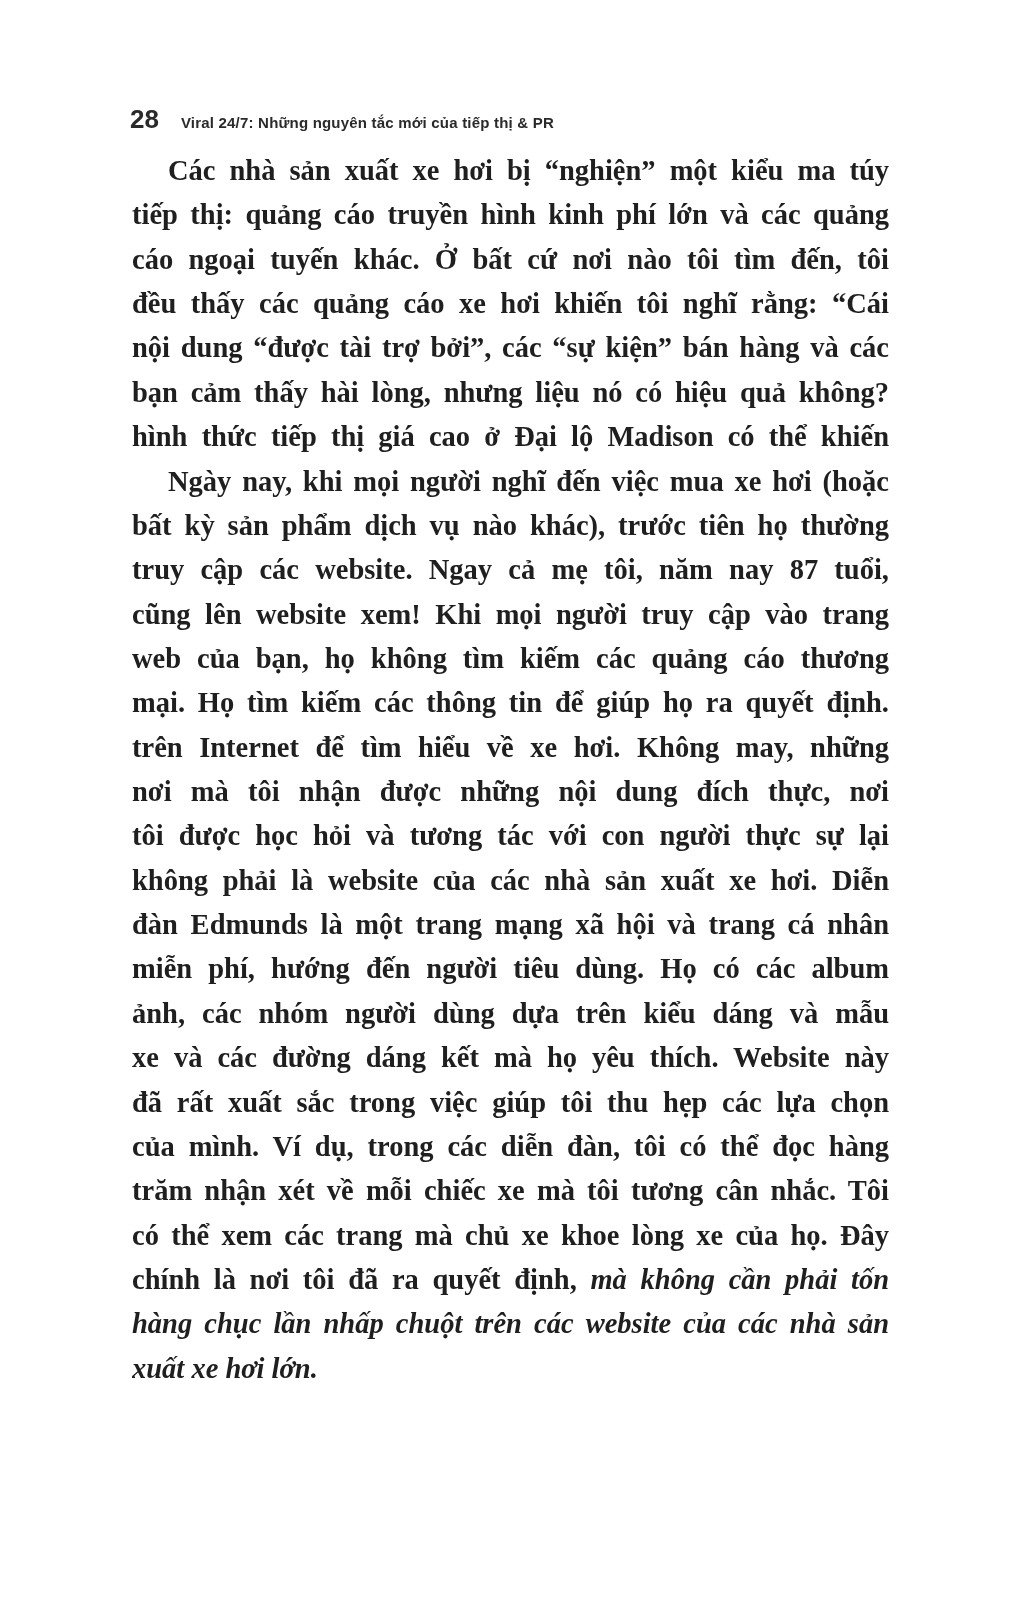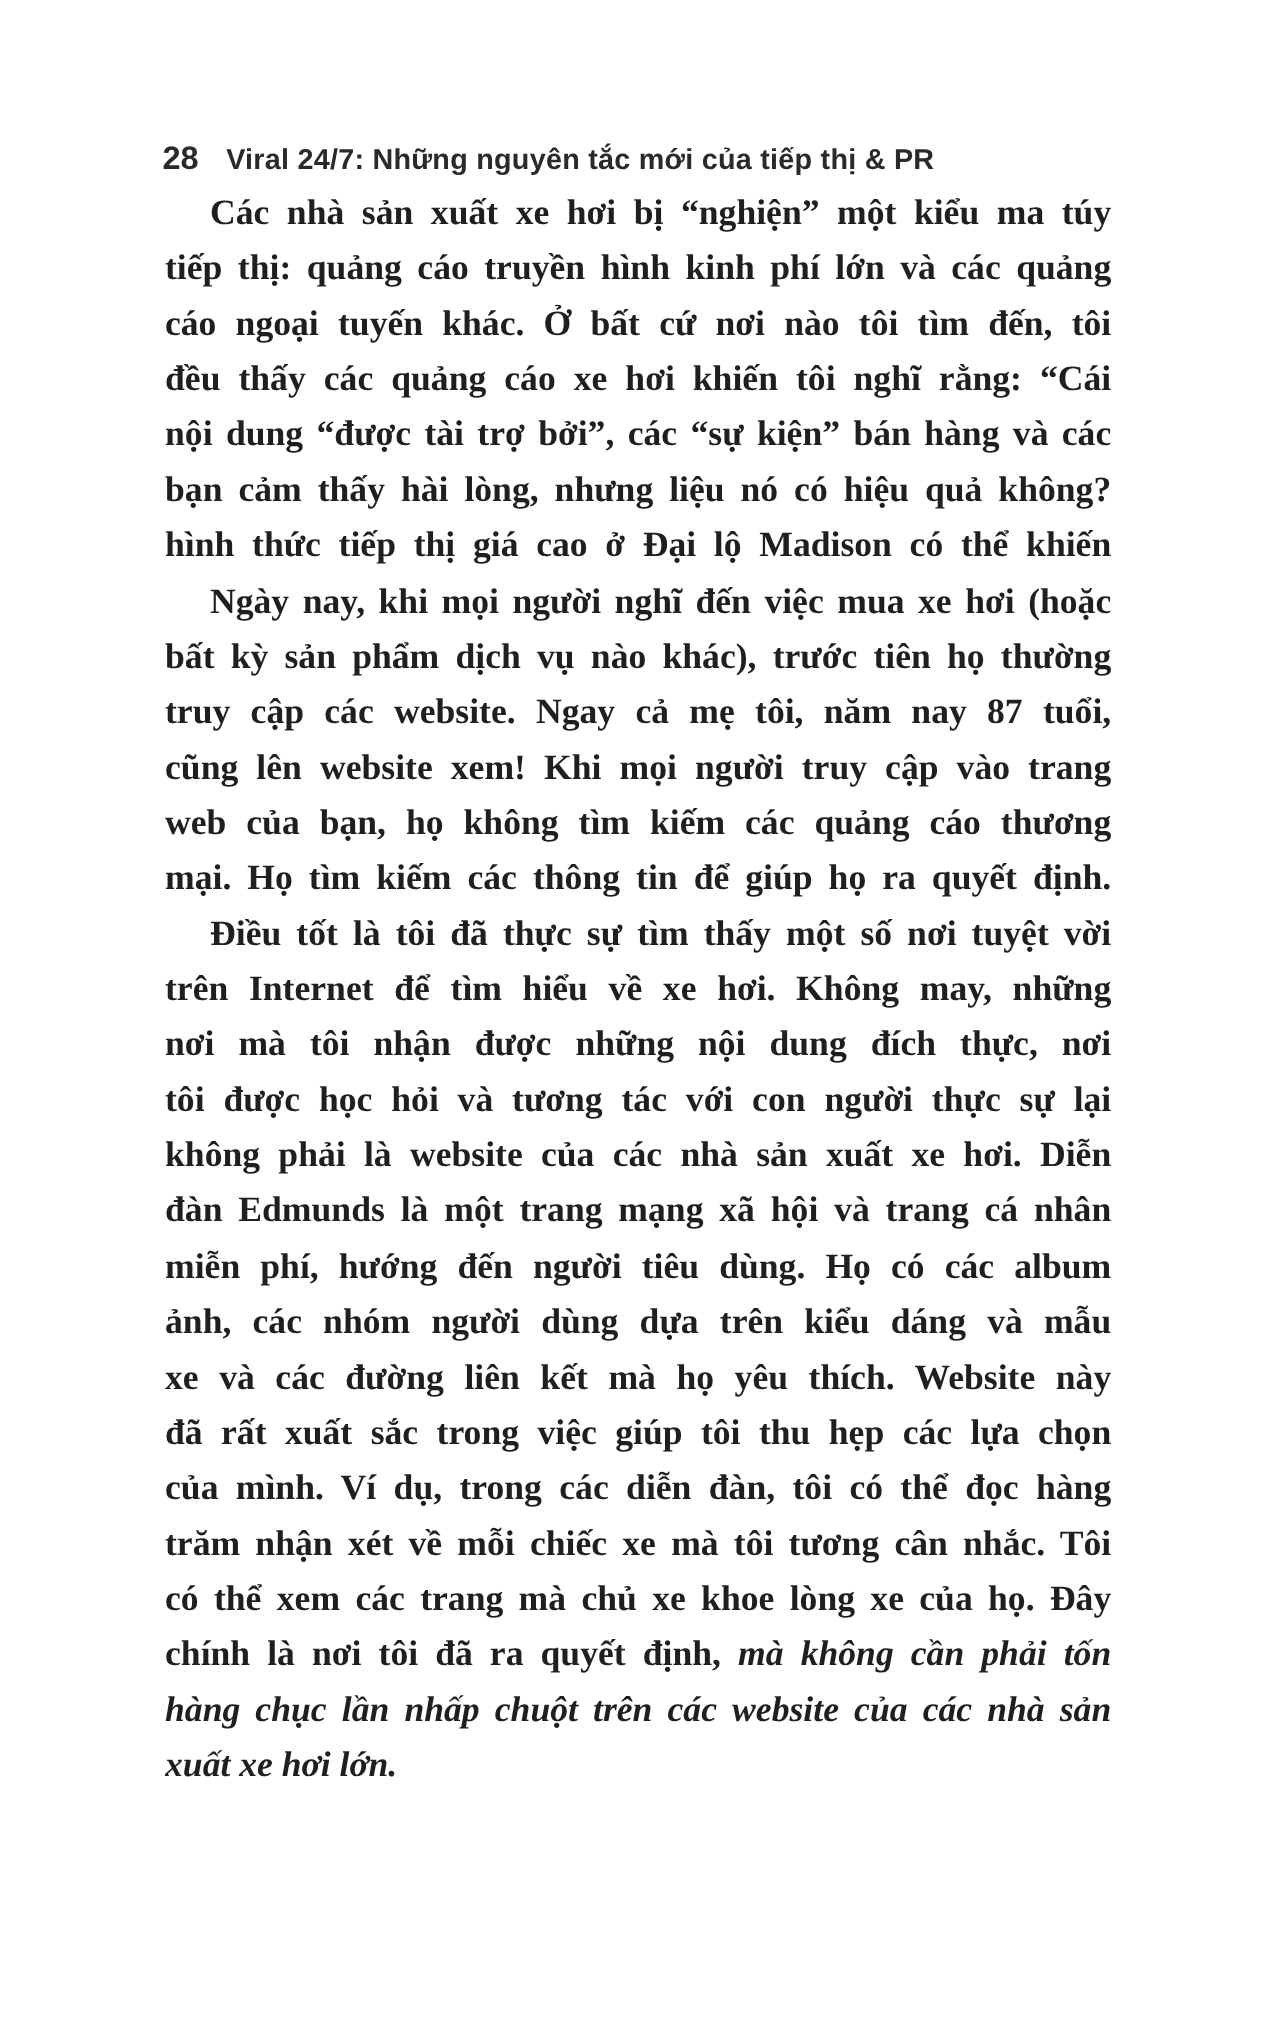--- a/index.html
+++ b/index.html
@@ -18,21 +18,21 @@
     top: 82px;
     display: flex;
     align-items: baseline;
     gap: 22px;
     font-family: "Liberation Sans", sans-serif;
     font-weight: 700;
     color: #2a2a2a;
     white-space: nowrap;
   }
   .page-num { font-size: 26px; }
-  .running-title { font-size: 23px; letter-spacing: 0.2px; margin-top: 32px; }
+  .running-title { font-size: 15px; letter-spacing: 0.2px; margin-top: 32px; }
   .body-text {
     position: absolute;
     left: 132px;
     top: 149px;
     width: 757px;
     font-weight: bold;
   }
   .line {
     font-size: 28.5px;
     line-height: 44.37px;
@@ -59,29 +59,28 @@
       <div class="line justify"><span class="seg">đều thấy các quảng cáo xe hơi khiến tôi nghĩ rằng: “Cái</span></div>
       <div class="line justify"><span class="seg">nội dung “được tài trợ bởi”, các “sự kiện” bán hàng và các</span></div>
       <div class="line justify"><span class="seg">bạn cảm thấy hài lòng, nhưng liệu nó có hiệu quả không?</span></div>
       <div class="line justify"><span class="seg">hình thức tiếp thị giá cao ở Đại lộ Madison có thể khiến</span></div>
       <div class="line justify indent"><span class="seg">Ngày nay, khi mọi người nghĩ đến việc mua xe hơi (hoặc</span></div>
       <div class="line justify"><span class="seg">bất kỳ sản phẩm dịch vụ nào khác), trước tiên họ thường</span></div>
       <div class="line justify"><span class="seg">truy cập các website. Ngay cả mẹ tôi, năm nay 87 tuổi,</span></div>
       <div class="line justify"><span class="seg">cũng lên website xem! Khi mọi người truy cập vào trang</span></div>
       <div class="line justify"><span class="seg">web của bạn, họ không tìm kiếm các quảng cáo thương</span></div>
       <div class="line justify"><span class="seg">mại. Họ tìm kiếm các thông tin để giúp họ ra quyết định.</span></div>
-      <div class="line justify indent"><span class="seg">Điều tốt là tôi đã thực sự tìm thấy một số nơi tuyệt vời</span></div>
       <div class="line justify"><span class="seg">trên Internet để tìm hiểu về xe hơi. Không may, những</span></div>
       <div class="line justify"><span class="seg">nơi mà tôi nhận được những nội dung đích thực, nơi</span></div>
       <div class="line justify"><span class="seg">tôi được học hỏi và tương tác với con người thực sự lại</span></div>
       <div class="line justify"><span class="seg">không phải là website của các nhà sản xuất xe hơi. Diễn</span></div>
       <div class="line justify"><span class="seg">đàn Edmunds là một trang mạng xã hội và trang cá nhân</span></div>
       <div class="line justify"><span class="seg">miễn phí, hướng đến người tiêu dùng. Họ có các album</span></div>
       <div class="line justify"><span class="seg">ảnh, các nhóm người dùng dựa trên kiểu dáng và mẫu</span></div>
-      <div class="line justify"><span class="seg">xe và các đường liên kết mà họ yêu thích. Website này</span></div>
+      <div class="line justify"><span class="seg">xe và các đường dáng kết mà họ yêu thích. Website này</span></div>
       <div class="line justify"><span class="seg">đã rất xuất sắc trong việc giúp tôi thu hẹp các lựa chọn</span></div>
       <div class="line justify"><span class="seg">của mình. Ví dụ, trong các diễn đàn, tôi có thể đọc hàng</span></div>
       <div class="line justify"><span class="seg">trăm nhận xét về mỗi chiếc xe mà tôi tương cân nhắc. Tôi</span></div>
       <div class="line justify"><span class="seg">có thể xem các trang mà chủ xe khoe lòng xe của họ. Đây</span></div>
       <div class="line justify"><span class="seg">chính là nơi tôi đã ra quyết định, </span><span class="seg italic">mà không cần phải tốn</span></div>
       <div class="line justify"><span class="seg italic">hàng chục lần nhấp chuột trên các website của các nhà sản</span></div>
       <div class="line left"><span class="seg italic">xuất xe hơi lớn.</span></div>
     </div>
 </div>
 

